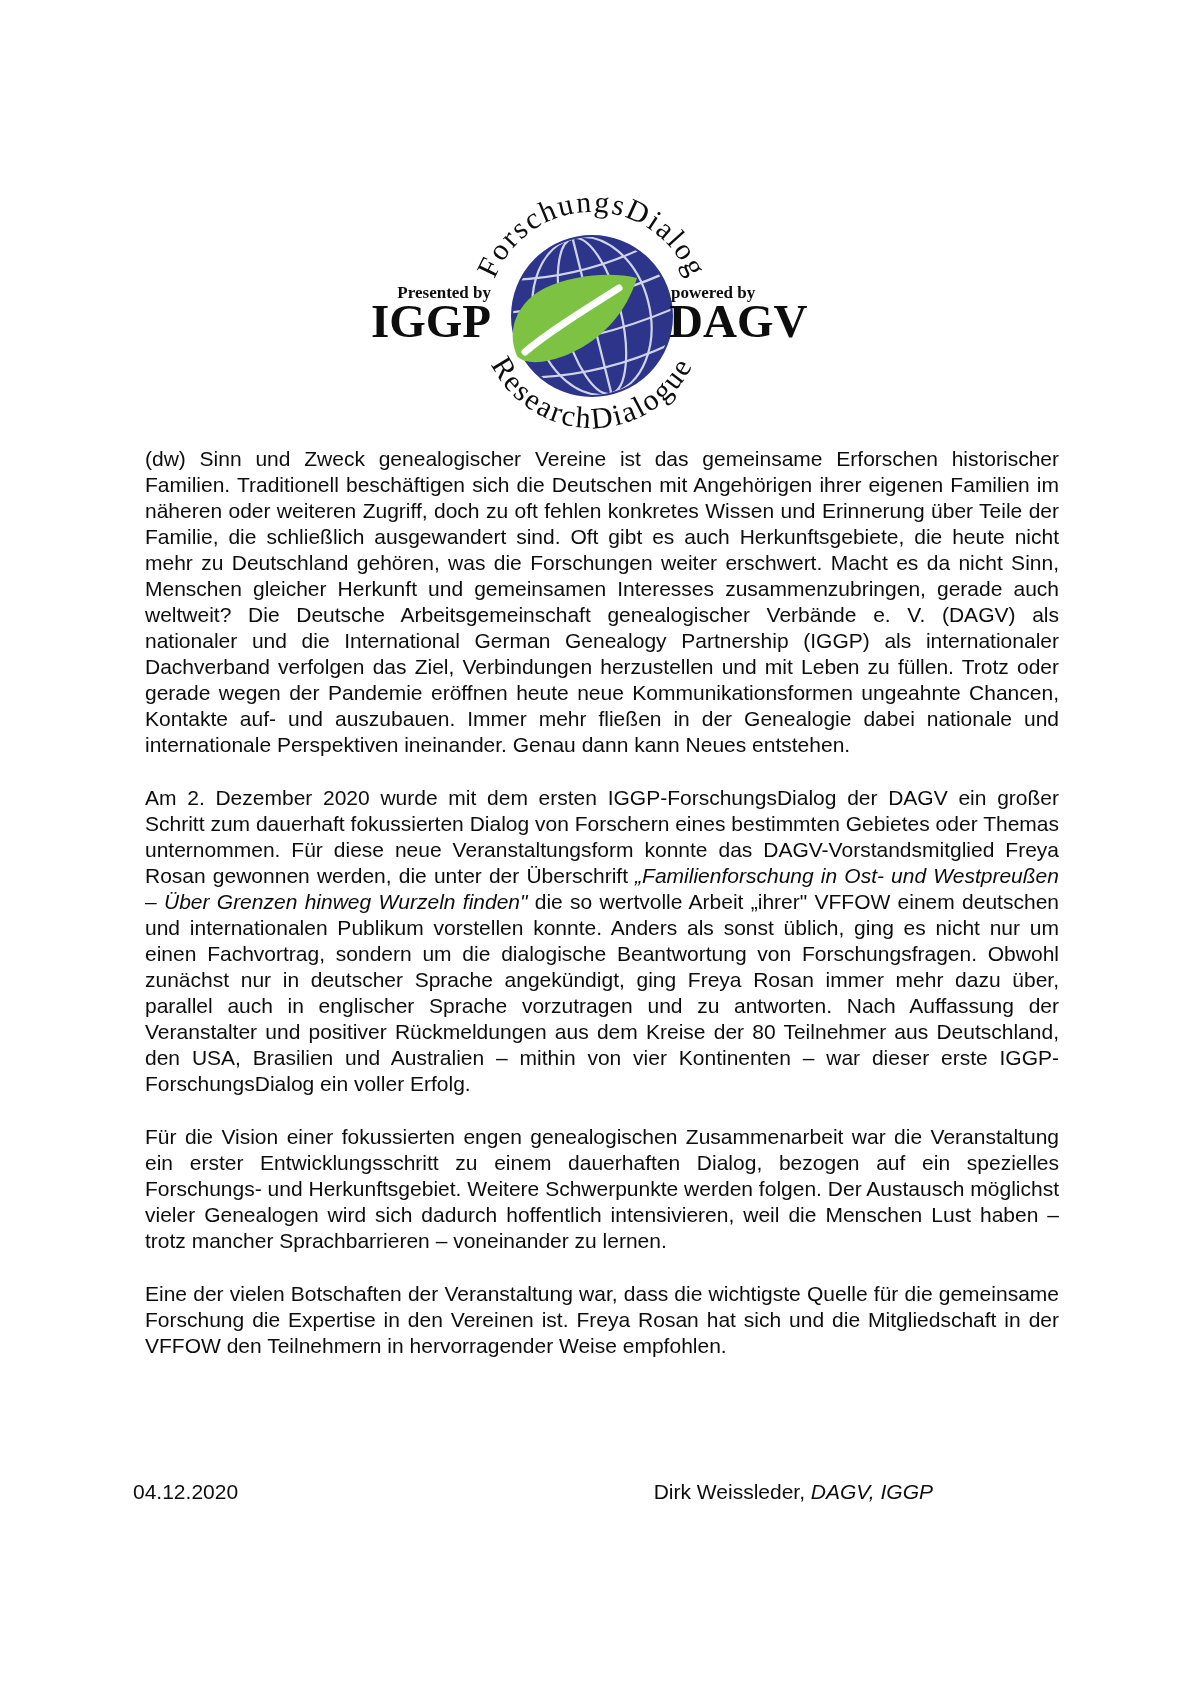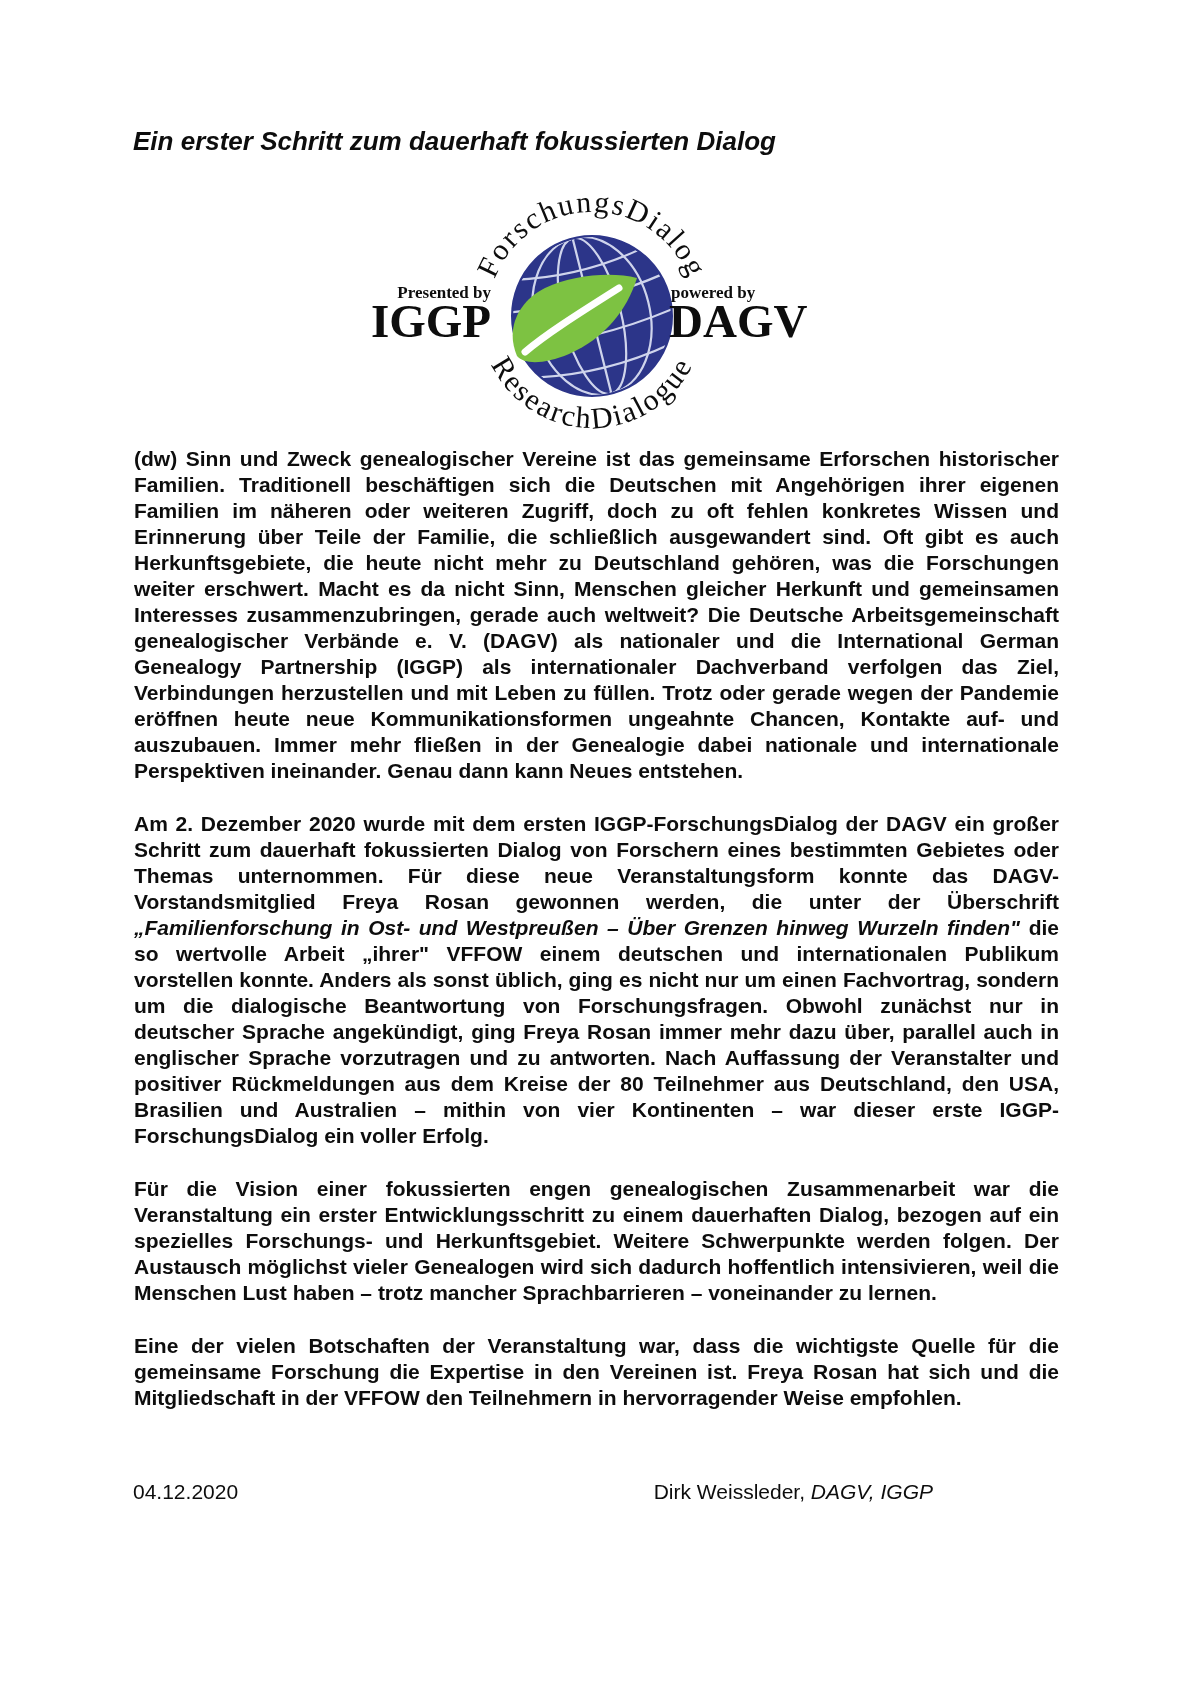--- a/index.html
+++ b/index.html
@@ -31,40 +31,39 @@
   .logo-serif{font-family:"Liberation Serif",serif;}
   .body-text{
     position:absolute;
     left:133px;top:446px;
     width:926px;
     font-size:21px;
     line-height:26px;
     text-align:justify;
     color:#0d0d0d;
   }
-  .body-text p{margin:0 0 27px 1px;font-weight:bold;}
+  .body-text p{margin:0 0 27px 12px;}
   .it{font-style:italic;}
   .footer{
     position:absolute;
     left:133px;top:1480px;
     width:926px;
     display:flex;
     justify-content:space-between;
     font-size:21px;
     color:#0d0d0d;
     text-align:center;
   }
   .signature{padding-right:126px;white-space:nowrap;margin-left:20px;}
 </style>
 </head>
 <body>
 
 <div class="page">
 
-  <h1 class="doc-title">Ein erster Schritt zum dauerhaft fokussierten Dialog</h1>
 
   <div class="logo">
     <svg viewBox="0 0 460 260" width="460" height="260" xmlns="http://www.w3.org/2000/svg">
       <defs>
         <clipPath id="globeClip">
             <circle cx="227" cy="130" r="79"></circle>
           </clipPath>
         <path id="arcTop" d="M 126.5 103.1 A 104 104 0 0 1 327.5 103.1" fill="none"></path>
         <path id="arcBottom" d="M 118.8 159 A 112 112 0 0 0 335.2 159" fill="none"></path>
       </defs>

